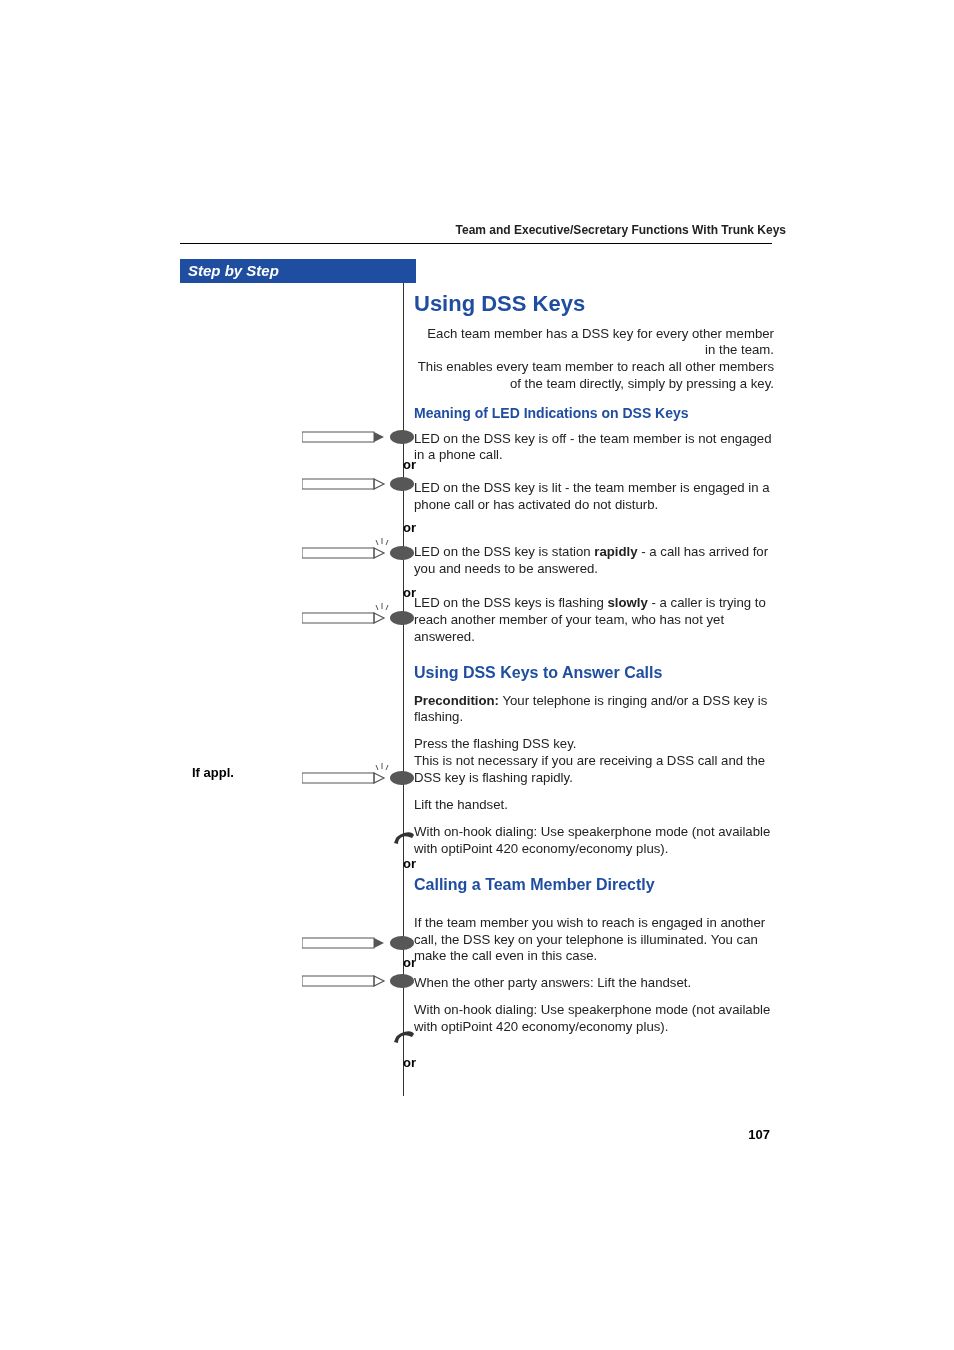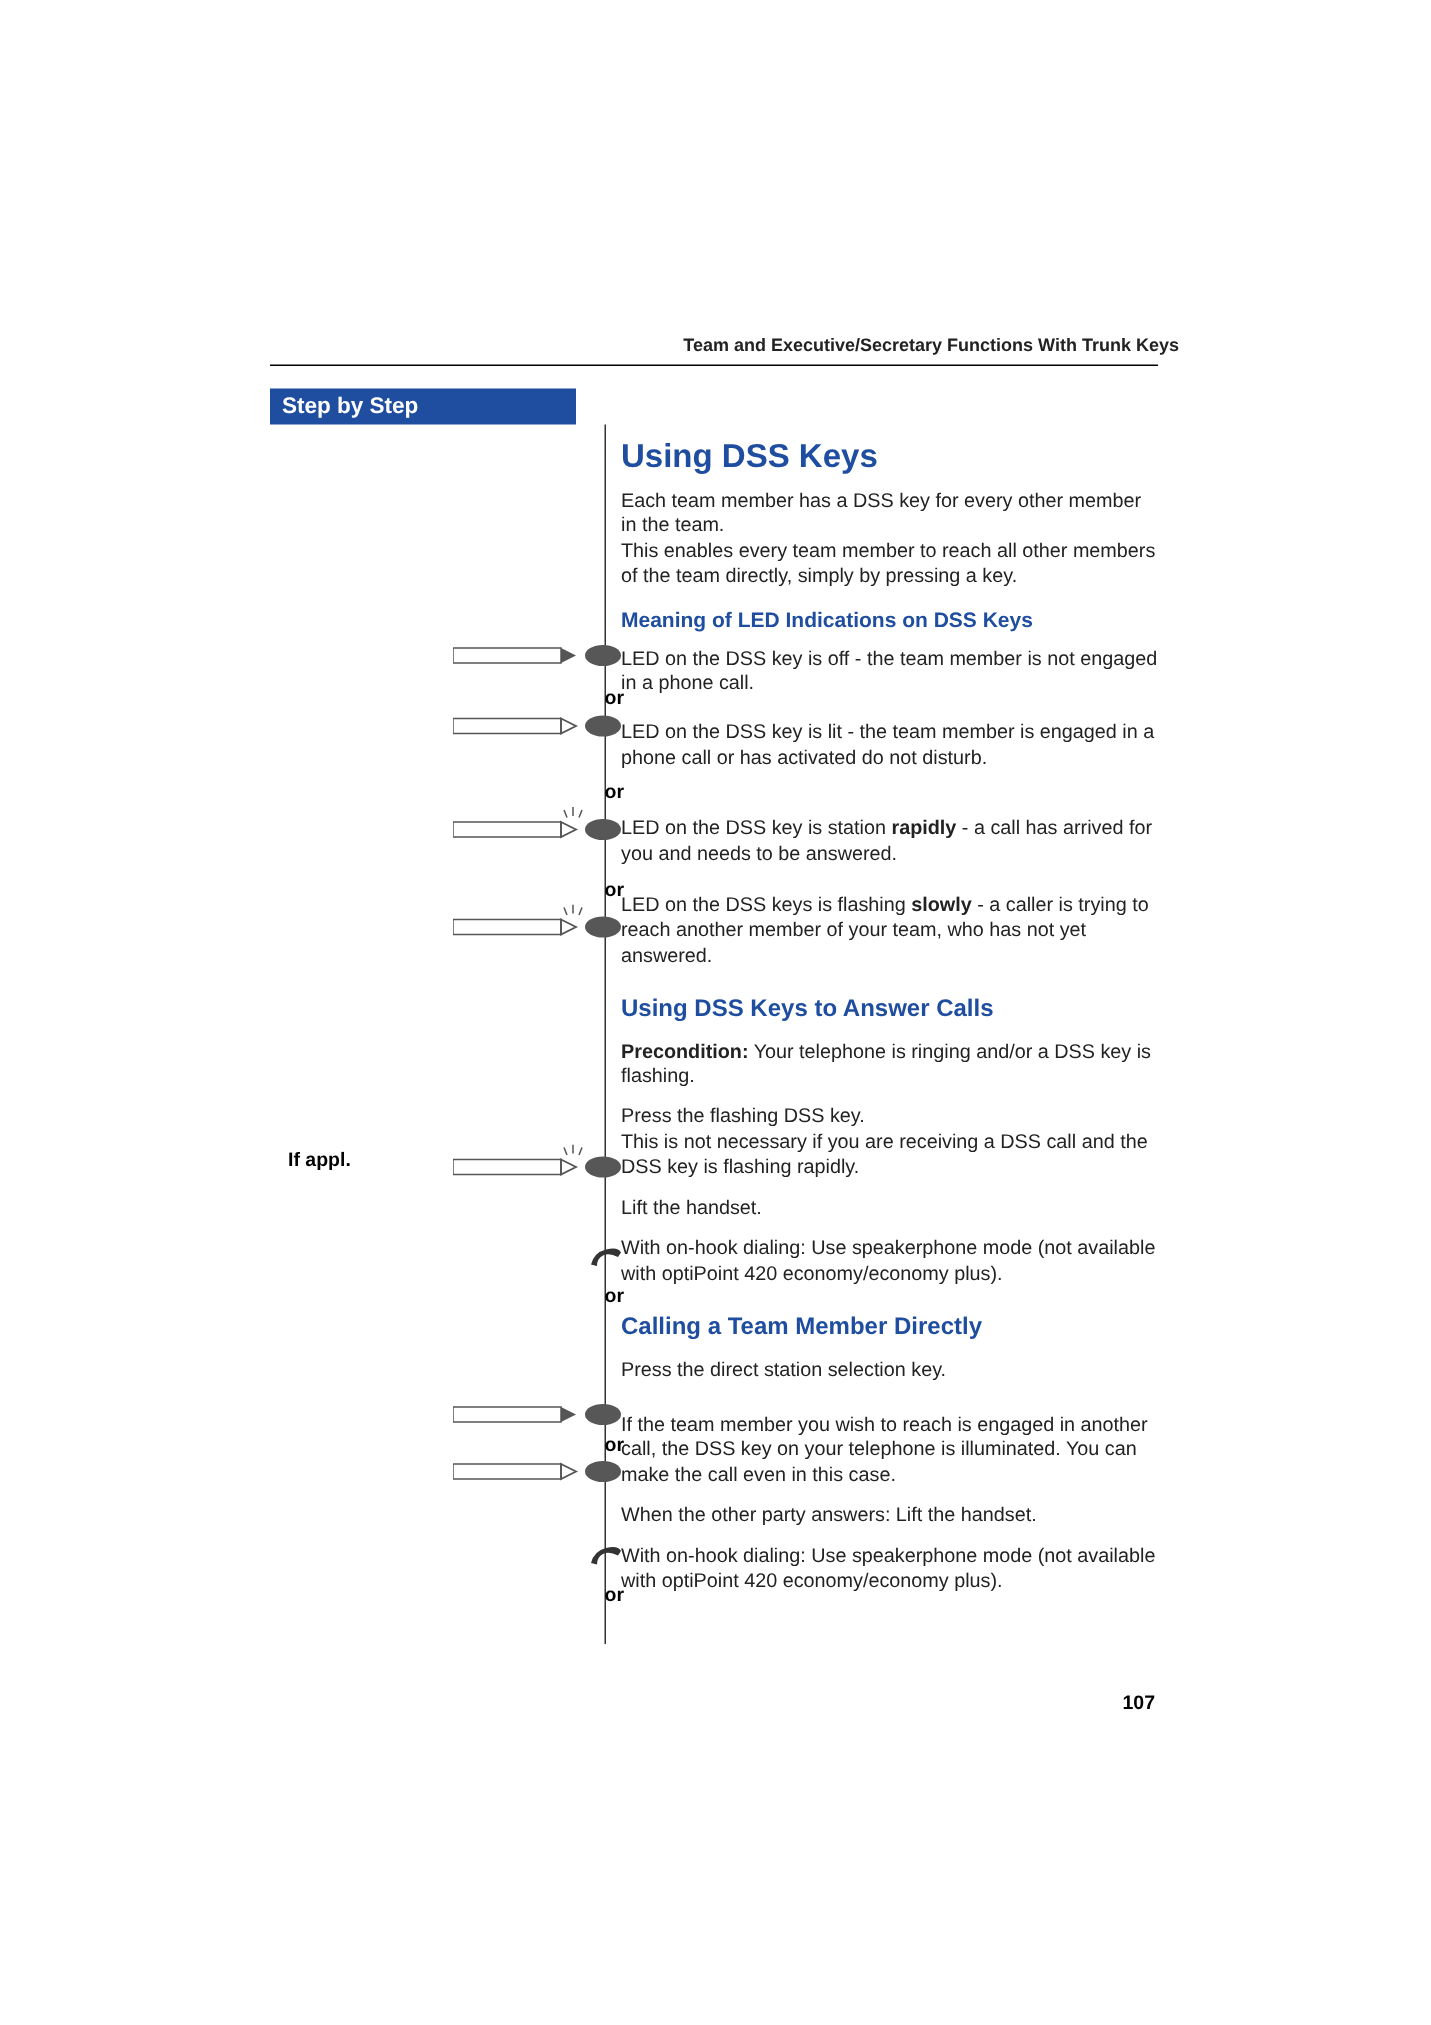--- a/index.html
+++ b/index.html
@@ -28,24 +28,25 @@
     top: 223px;
     right: 168px;
     font-size: 12px;
     font-weight: bold;
     color: #222;
   }
   .sidebar-head {
     position: absolute;
     top: 259px;
     left: 180px;
-    width: 204px;
+    width: 236px;
     height: 24px;
     background: #1f4ea0;
     color: #fff;
+    font-style: italic;
     font-weight: bold;
     font-size: 15px;
     padding-left: 8px;
     line-height: 24px;
   }
   .sidebar-rule {
     position: absolute;
     top: 283px;
     left: 403px;
     width: 1px;
@@ -209,21 +210,21 @@
 
   <div class="left-col" style="top:1028px;">
     <svg width="24" height="18">
       <path d="M2 14 Q4 6 12 4 Q20 2 22 6 L20 9 Q14 6 10 8 Q6 10 6 15 Z" fill="#333"></path>
     </svg>
   </div>
   <div class="left-col or-label" style="top:1055px;">or</div>
 
   <div class="content">
     <h1 class="title">Using DSS Keys</h1>
-    <div class="para" style="white-space:pre-line;">Each team member has a DSS key for every other member in the team.
+    <div class="para" style="white-space:pre-line;text-align:right;">Each team member has a DSS key for every other member in the team.
 This enables every team member to reach all other members of the team directly, simply by pressing a key.</div>
 
     <h2 class="sub">Meaning of LED Indications on DSS Keys</h2>
 
     <div class="para" style="margin-top:6px;">LED on the DSS key is off - the team member is not engaged in a phone call.</div>
 
     <div class="para" style="margin-top:16px;">LED on the DSS key is lit - the team member is engaged in a phone call or has activated do not disturb.</div>
 
     <div class="para" style="margin-top:30px;">
       <span>LED on the DSS key is station </span><b>rapidly</b><span> - a call has arrived for you and needs to be answered.</span>
@@ -241,21 +242,20 @@
 
     <div class="para" style="white-space:pre-line; margin-top:6px;">Press the flashing DSS key.
 This is not necessary if you are receiving a DSS call and the DSS key is flashing rapidly.</div>
 
     <div class="para" style="margin-top:6px;">Lift the handset.</div>
 
     <div class="para" style="margin-top:6px;">With on-hook dialing: Use speakerphone mode (not available with optiPoint 420 economy/economy plus).</div>
 
     <h2 class="section">Calling a Team Member Directly</h2>
 
-    <div class="para" style="margin-top:2px;">Press the direct station selection key.</div>
 
     <div class="para" style="margin-top:20px;">If the team member you wish to reach is engaged in another call, the DSS key on your telephone is illuminated. You can make the call even in this case.</div>
 
     <div class="para" style="margin-top:6px;">When the other party answers: Lift the handset.</div>
 
     <div class="para" style="margin-top:6px;">With on-hook dialing: Use speakerphone mode (not available with optiPoint 420 economy/economy plus).</div>
   </div>
 
   <div class="page-num">107</div>
 </div>

